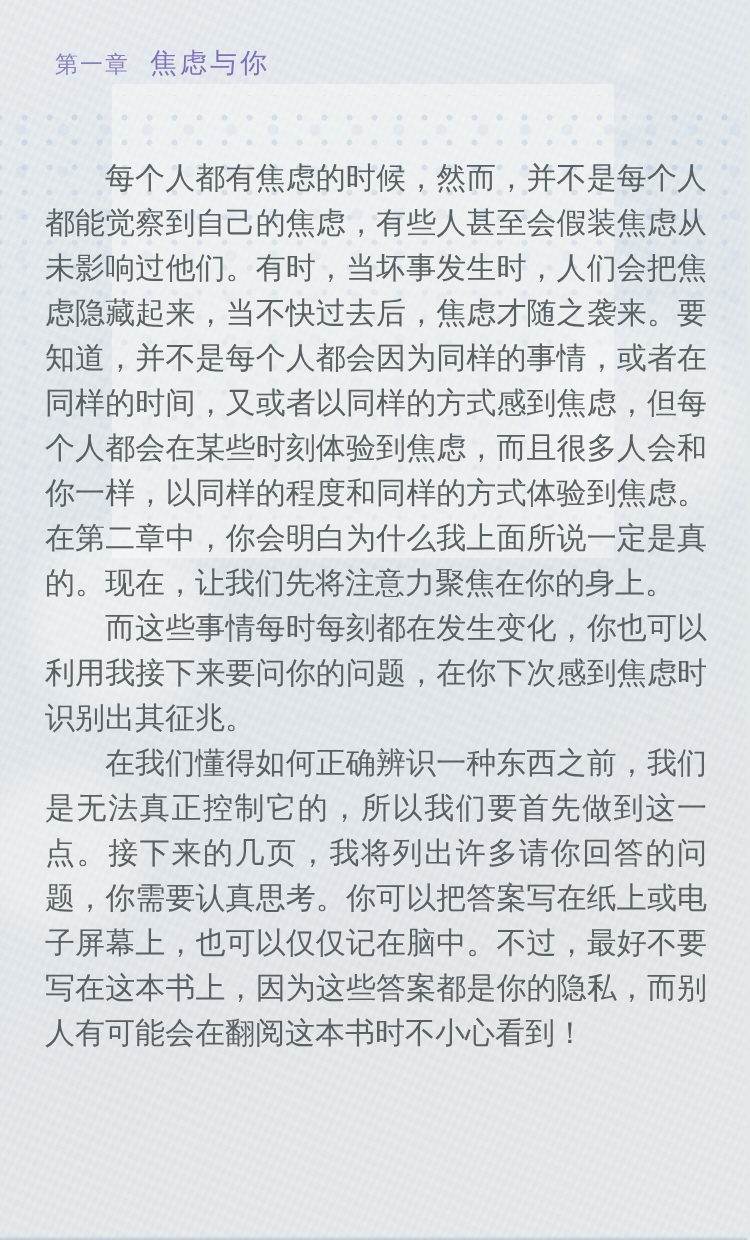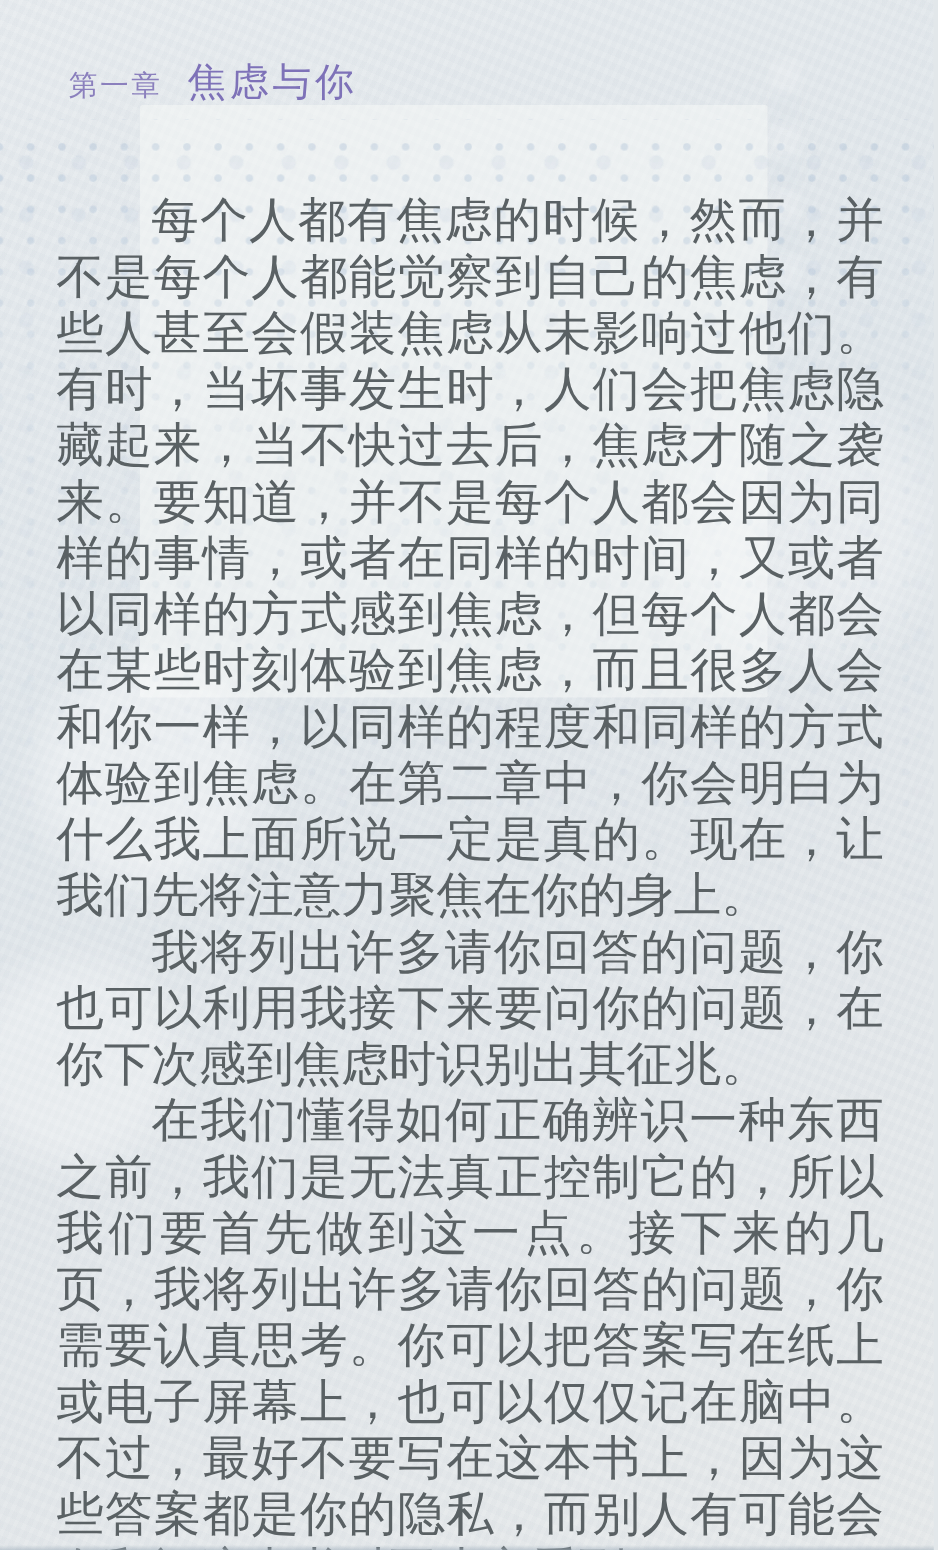--- a/index.html
+++ b/index.html
@@ -76,34 +76,34 @@
     display: flex; align-items: baseline; gap: 20px;
     white-space: nowrap;
   }
   .chapter-label {
     font-size: 23px;
     color: #8b80bd;
     letter-spacing: 2px;
     font-weight: 400;
   }
   .chapter-title {
-    font-size: 31px;
+    font-size: 27px;
     color: #7e72b8;
     letter-spacing: 3px;
     font-weight: 400;
   }
 
   .body-text {
     position: absolute;
     left: 45px; top: 155px;
     width: 662px;
   }
   .body-text p {
     margin: 0;
-    font-size: 38px;
+    font-size: 30px;
     line-height: 45px;
     color: #5a6164;
     font-weight: 300;
     text-align: justify;
     text-justify: inter-ideograph;
     text-indent: 2em;
     letter-spacing: 0px;
   }
 </style>
 </head>
@@ -116,18 +116,18 @@
   <div class="watermark-blobs"></div>
   <div class="edge-artifact"></div>
 
   <div class="chapter-header">
     <span class="chapter-label">第一章</span>
     <span class="chapter-title">焦虑与你</span>
   </div>
 
   <div class="body-text">
     <p>每个人都有焦虑的时候，然而，并不是每个人都能觉察到自己的焦虑，有些人甚至会假装焦虑从未影响过他们。有时，当坏事发生时，人们会把焦虑隐藏起来，当不快过去后，焦虑才随之袭来。要知道，并不是每个人都会因为同样的事情，或者在同样的时间，又或者以同样的方式感到焦虑，但每个人都会在某些时刻体验到焦虑，而且很多人会和你一样，以同样的程度和同样的方式体验到焦虑。在第二章中，你会明白为什么我上面所说一定是真的。现在，让我们先将注意力聚焦在你的身上。</p>
-    <p>我将列出许多请你回答的问题，你也可以利用我接下来要问你的问题，在你下次感到焦虑时识别出其征兆。</p>
+    <p>而这些事情每时每刻都在发生变化，你也可以利用我接下来要问你的问题，在你下次感到焦虑时识别出其征兆。</p>
     <p>在我们懂得如何正确辨识一种东西之前，我们是无法真正控制它的，所以我们要首先做到这一点。接下来的几页，我将列出许多请你回答的问题，你需要认真思考。你可以把答案写在纸上或电子屏幕上，也可以仅仅记在脑中。不过，最好不要写在这本书上，因为这些答案都是你的隐私，而别人有可能会在翻阅这本书时不小心看到！</p>
   </div>
 
   <div class="bottom-edge"></div>
 </div>
 
 </body></html>

